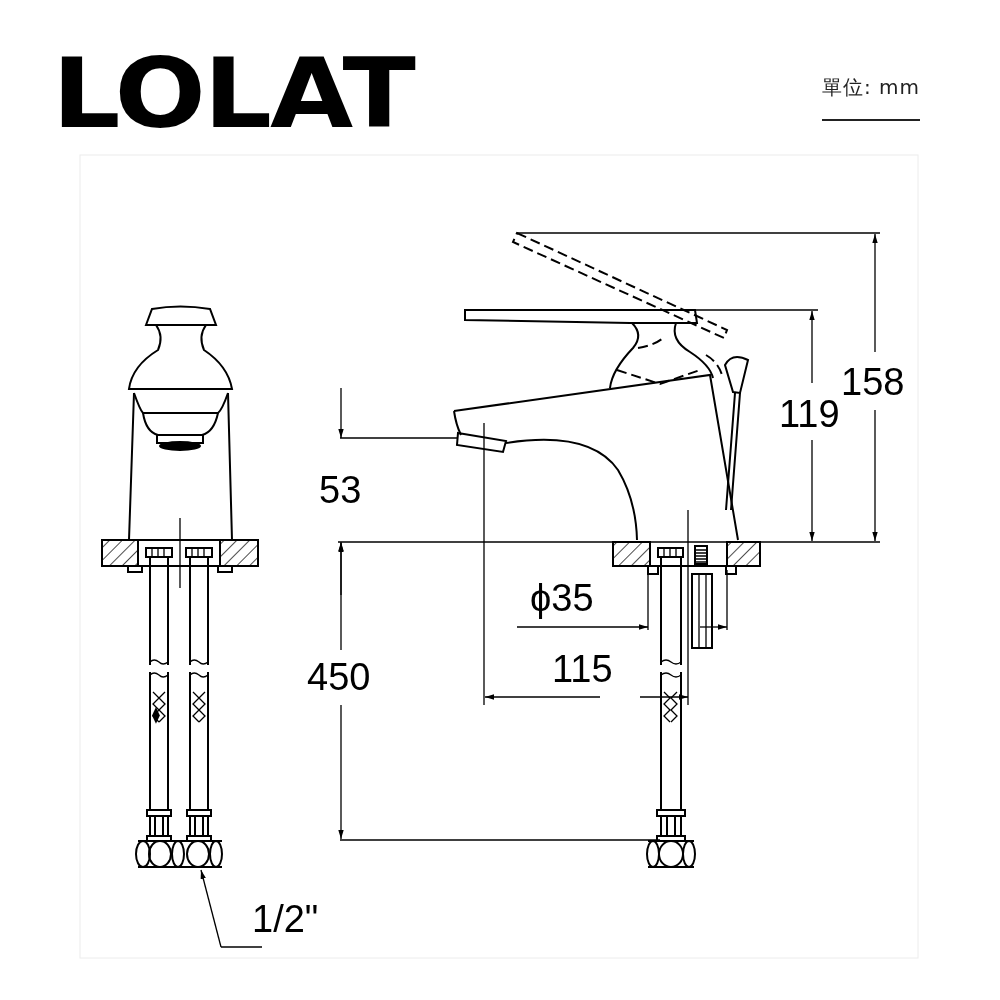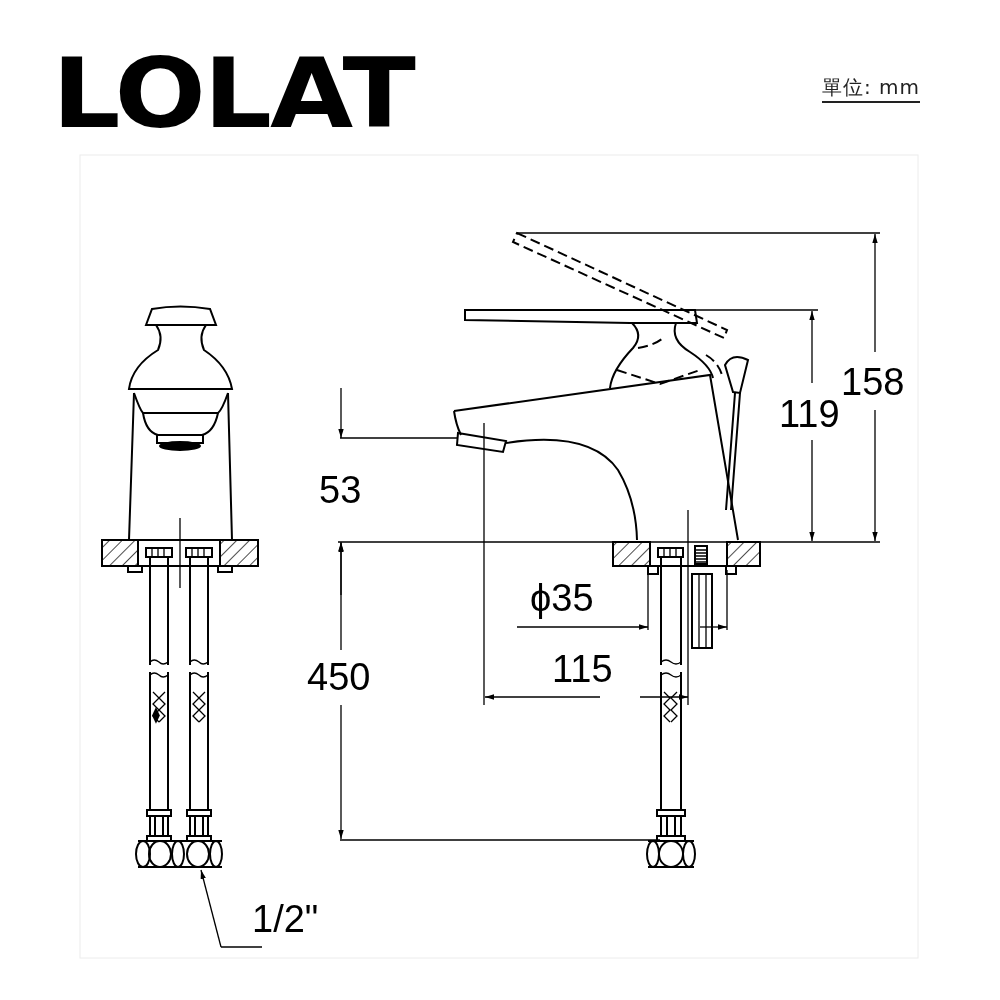--- a/index.html
+++ b/index.html
@@ -1,18 +1,18 @@
 <!DOCTYPE html>
 <html><head>
 <meta charset="utf-8">
 <style>
   html, body { margin: 0; padding: 0; background: #ffffff; }
   body { width: 1000px; height: 1000px; position: relative; overflow: hidden; font-family: "Liberation Sans", sans-serif; }
   .logo { position: absolute; left: 52px; top: 46px; font-family: "DejaVu Sans", sans-serif; font-weight: 900; font-size: 96px; letter-spacing: -2px; color: #000; line-height: 1; transform: scaleX(1.12); transform-origin: left top; }
-  .units { position: absolute; left: 822px; top: 74px; font-size: 20px; color: #222; border-bottom: 2px solid #222; padding-bottom: 0; font-family: "DejaVu Sans", sans-serif; letter-spacing: 1px; text-align: center; }
+  .units { position: absolute; left: 822px; top: 74px; font-size: 20px; color: #222; border-bottom: 2px solid #222; padding-bottom: 18px; font-family: "DejaVu Sans", sans-serif; letter-spacing: 1px; text-align: center; }
   svg { position: absolute; left: 0; top: 0; }
   .dim { font-family: "Liberation Sans", sans-serif; font-size: 38px; fill: #000; }
   .ln { stroke: #000; stroke-width: 2; fill: none; }
   .thin { stroke: #000; stroke-width: 1.3; fill: none; }
   .dash { stroke: #000; stroke-width: 2; fill: none; stroke-dasharray: 10 5; }
   .frame { stroke: #ececec; stroke-width: 1; fill: none; }
 </style>
 </head>
 <body>
 

